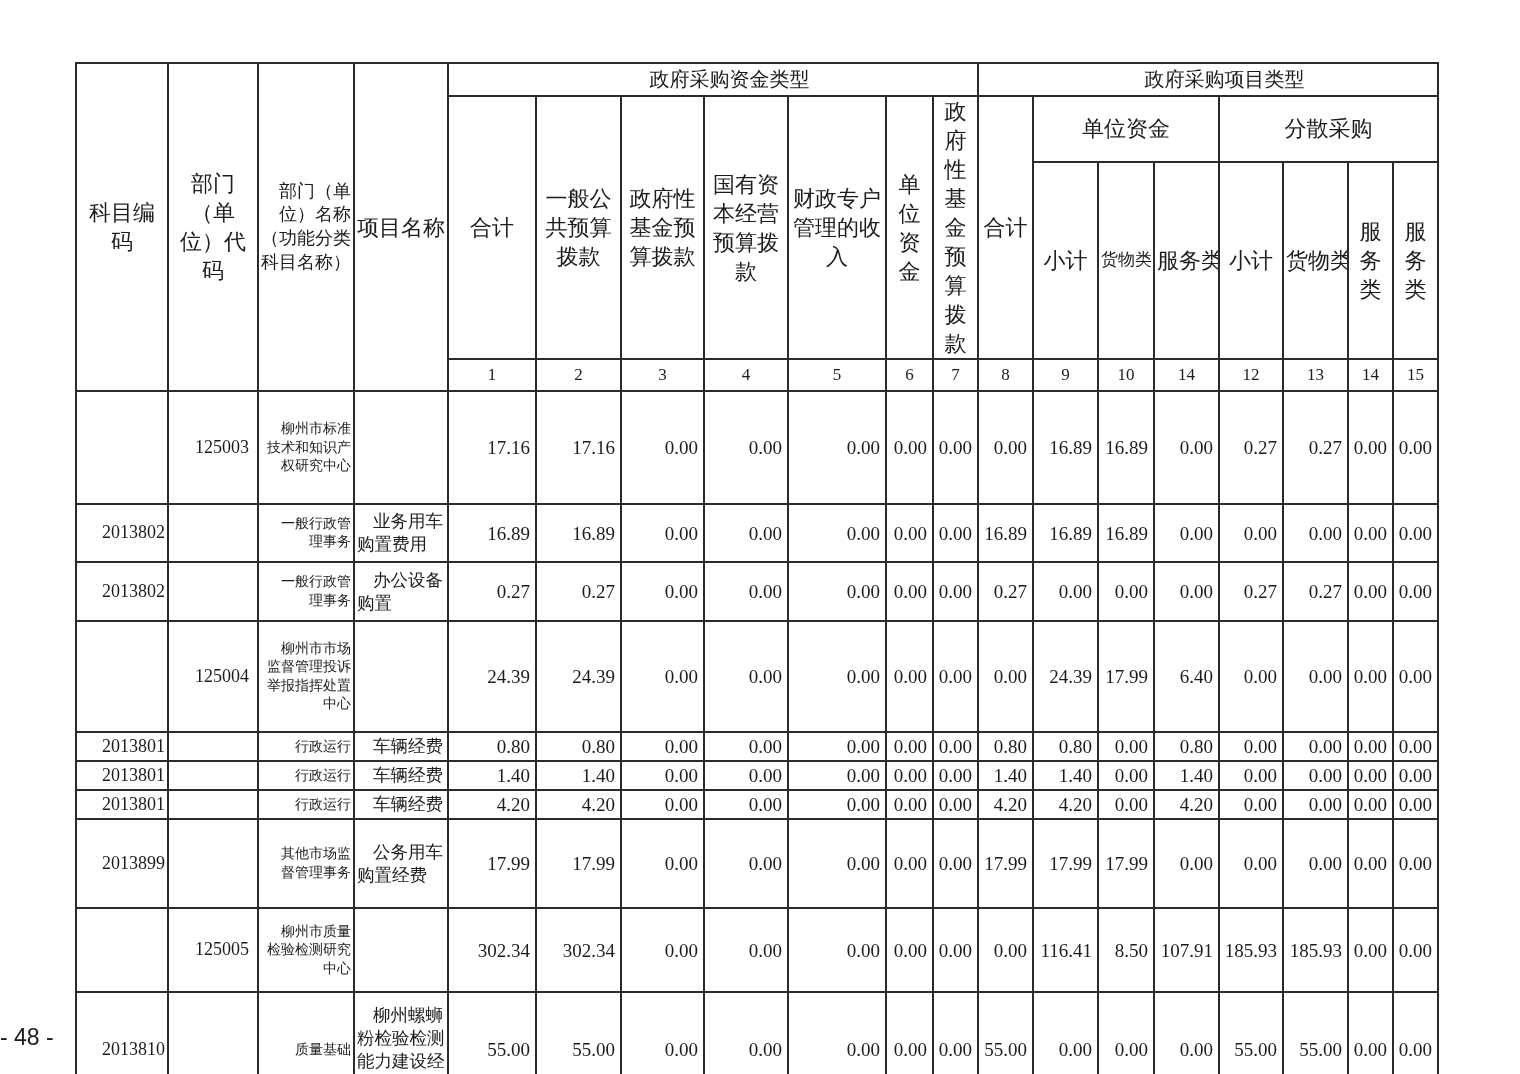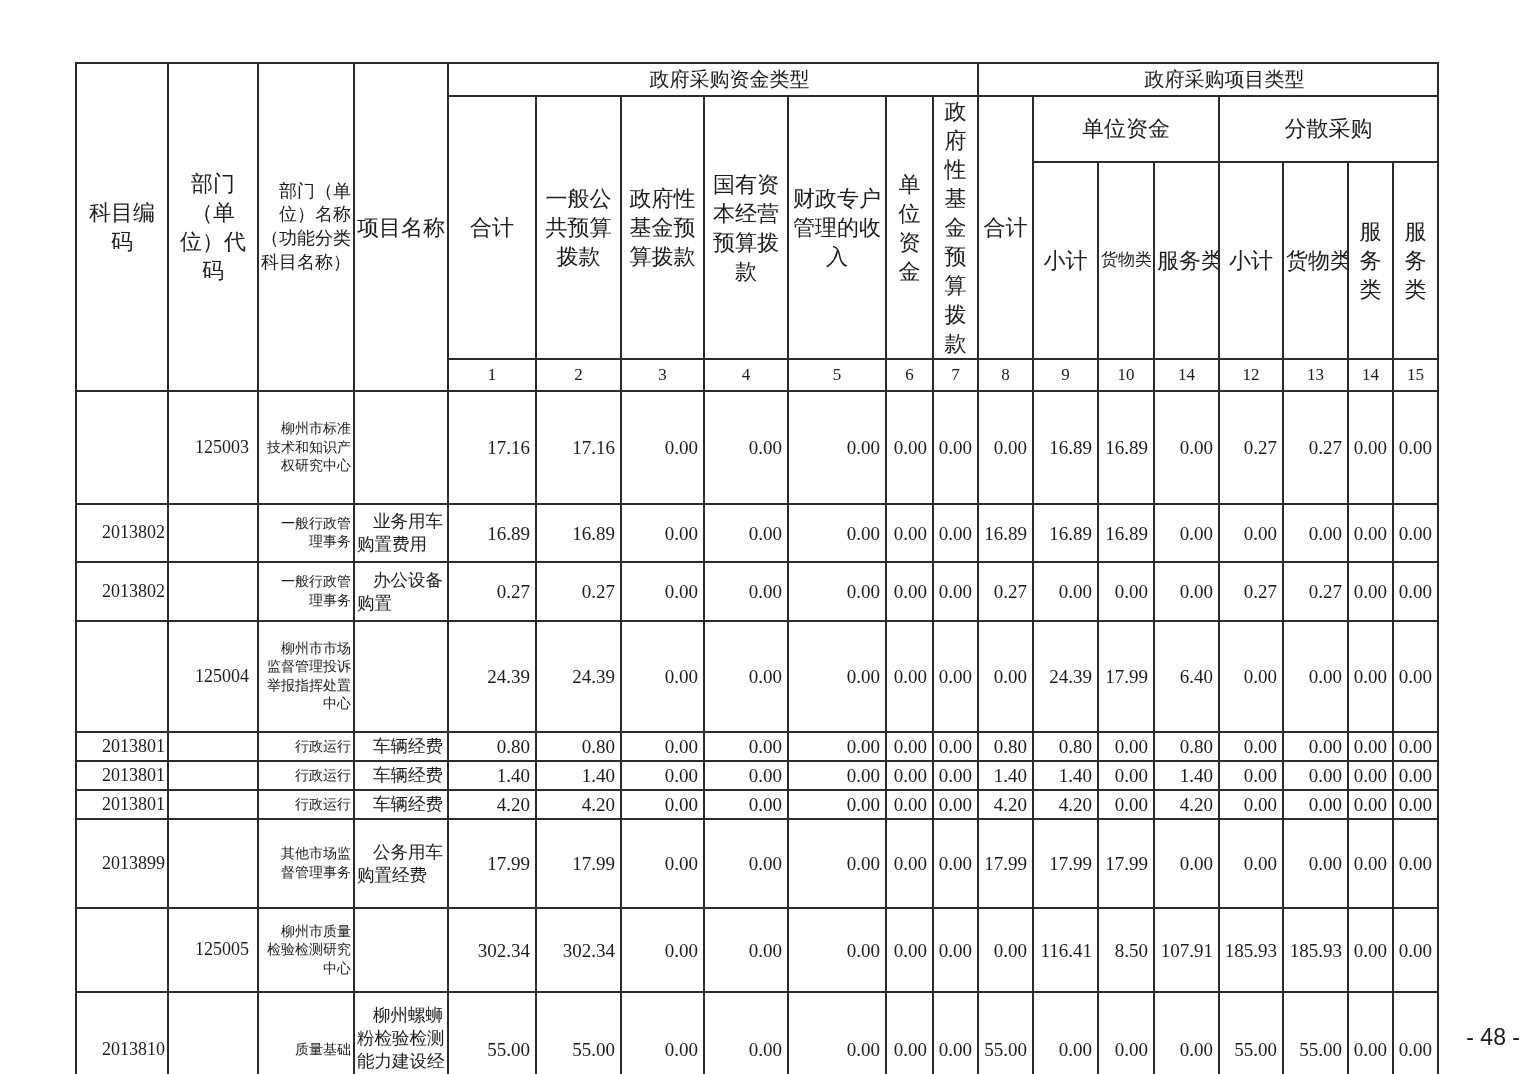--- a/index.html
+++ b/index.html
@@ -26,21 +26,21 @@
   th.nw{white-space:nowrap;margin-left:10px;}
   th.th-goods-sm{font-size:17px;white-space:nowrap;}
   td.cnum{text-align:center;font-size:17px;}
   td.code{text-align:right;font-size:18px;padding-left:8px;}
   td.dcode{text-align:center;font-size:18px;padding-left:20px;}
   td.name{text-align:right;font-size:14px;text-indent:16px;}
   td.proj{text-align:left;font-size:17.5px;text-indent:16px;}
   td.num{text-align:right;font-size:19px;padding-right:5px;}
   .page-footer{
     position:absolute;left:0;top:1024px;width:100%;
-    text-align:right;
+    text-align:left;
     font-family:"Liberation Sans","DejaVu Sans",sans-serif;
     font-size:23px;color:#1a1a1a;
   }
 </style>
 </head>
 <body>
 
 <div class="page">
 
   <table class="budget">

